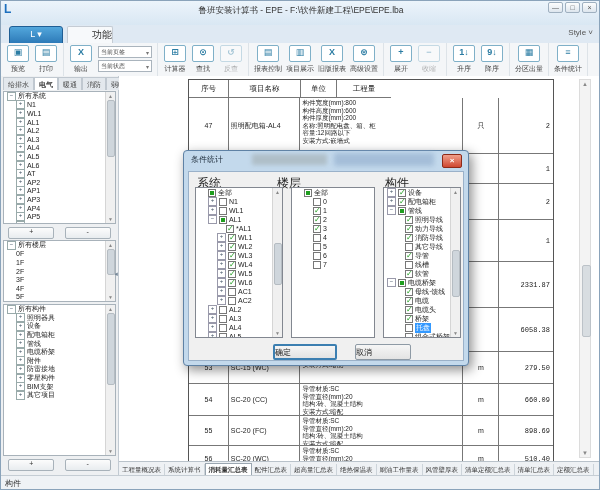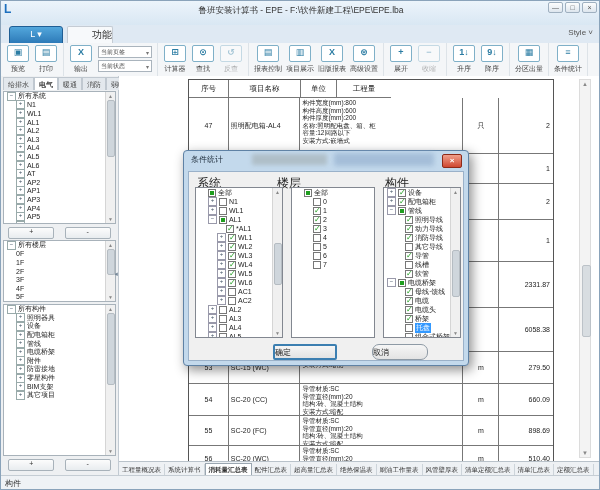--- a/index.html
+++ b/index.html
@@ -39,21 +39,21 @@
   .srow .exp{width:7px;height:7px;border:1px solid #9aa;margin-right:2px;font-size:6px;line-height:5px;text-align:center;color:#456;background:#fff;flex:0 0 auto;}
   .srow.child{padding-left:12px;}
   .pm-row{position:absolute;left:2px;width:113px;display:flex;justify-content:space-around;}
   .pm-btn{width:44px;height:10px;border:1px solid #a8b2ba;border-radius:2px;background:linear-gradient(#fcfcfc,#e8ecef);font-size:7px;line-height:8px;text-align:center;color:#333;}
   .split-arrow{position:absolute;left:112px;top:195px;font-size:6px;color:#789;}
   
   .content{position:absolute;left:118px;top:75px;width:482px;height:385px;background:#fff;overflow:hidden;}
   .rtable{position:absolute;left:69px;top:3px;width:366px;border:1px solid #555;box-sizing:border-box;background:#fff;}
   .thead,.trow{display:flex;}
   .tc{border-right:1px solid #777;border-bottom:1px solid #777;box-sizing:border-box;overflow:hidden;}
-  .tc:last-child{border-right:none;}
+  .tc:last-child{border-right:none;font-family:Liberation Mono, monospace;}
   .c0{width:40px;} .c1{width:72px;} .c2{width:164px;} .c3{width:36px;} .c4{width:54px;}
   .thead .tc{height:18px;display:flex;align-items:center;justify-content:center;font-size:7.5px;color:#222;}
   .trow .tc{font-size:7px;color:#222;}
   .trow .c0,.trow .c3{display:flex;align-items:center;justify-content:center;}
   .trow .c1{display:flex;align-items:center;padding-left:2px;}
   .trow .c2{padding:1px 2px;font-size:6.5px;line-height:7.6px;}
   .trow .c4{display:flex;align-items:center;justify-content:flex-end;padding-right:3px;}
   .trows>div:nth-child(1){height:56px;}
   .trows>div:nth-child(2){height:30px;}
   .trows>div:nth-child(3){height:36px;}
@@ -92,21 +92,21 @@
   .cb{width:8px;height:8px;border:1px solid #777;background:#fff;margin-right:2px;flex:0 0 auto;position:relative;box-sizing:border-box;}
   .cb.on::after{content:"✓";position:absolute;left:0;top:-2px;font-size:8px;color:#1f9e1f;font-weight:bold;}
   .cb.partial::after{content:"";position:absolute;left:1px;top:1px;width:4px;height:4px;background:#1f9e1f;}
   .drow .sel{background:#3399ff;color:#fff;padding:0 1px;}
   .dscroll{position:absolute;right:0;top:0;bottom:0;width:9px;background:#f0f0f0;border-left:1px solid #d5d5d5;font-size:5px;color:#888;text-align:center;}
   .dscroll .up{position:absolute;top:1px;left:0;right:0;}
   .dscroll .dn{position:absolute;bottom:1px;left:0;right:0;}
   .dscroll .th{position:absolute;left:1px;width:6px;background:#cfd6dc;border:1px solid #b5bcc2;border-radius:2px;}
   .dlg-btn{position:absolute;top:172px;height:16px;background:linear-gradient(#f6f6f6,#e3e3e3);border:1px solid #8e9aa5;border-radius:2px;font-size:8px;text-align:left;line-height:15px;color:#222;box-sizing:border-box;}
   .btn-ok{left:84px;width:64px;border:2px solid #3c7fb1;line-height:13px;}
-  .btn-cancel{left:183px;width:56px;border-radius:7px;}
+  .btn-cancel{left:166px;width:56px;}
 </style>
 </head>
 <body>
 
 <div class="window">
 
   <div class="titlebar">
     <div class="logo-badge">L</div>
     <div class="win-title">鲁班安装计算书 - EPE - F:\软件新建工程\EPE\EPE.lba</div>
     <div class="win-controls">

